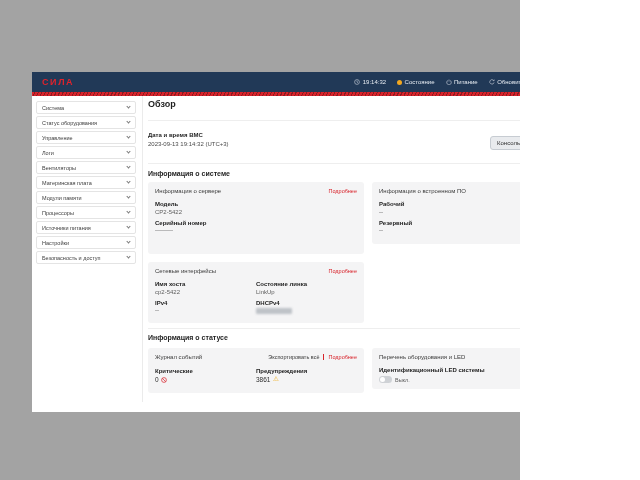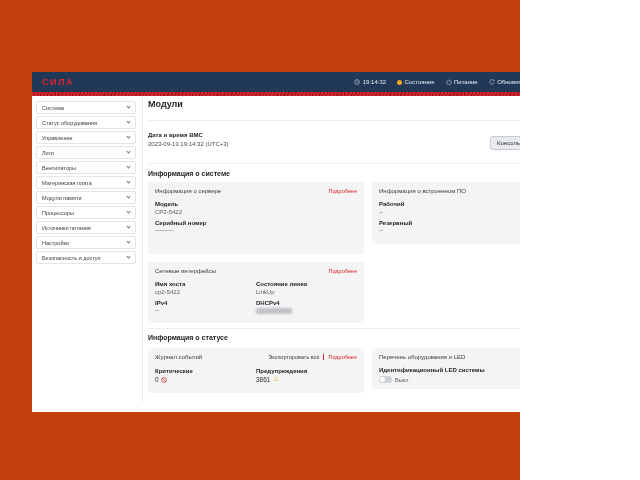--- a/index.html
+++ b/index.html
@@ -1,17 +1,17 @@
 <!DOCTYPE html>
 <html><head>
 <meta charset="utf-8">
 <style>
   * { margin:0; padding:0; box-sizing:border-box; }
   html,body { background:#fff; }
-  .canvas { position:relative; width:520px; height:480px; background:#c2410c; overflow:hidden;
+  .canvas { position:relative; width:520px; height:480px; background:#a3a3a3; overflow:hidden;
             font-family:"Liberation Sans","DejaVu Sans",sans-serif; }
   .app { position:absolute; left:32px; top:72px; width:576px; height:340px; background:#fff; }
 
   
   .topbar { position:absolute; left:0; top:0; width:576px; height:20px; background:#213957;
             display:flex; align-items:center; justify-content:space-between; padding:0 10px; }
   .logo { color:#e0232c; font-weight:bold; font-size:9px; letter-spacing:1.6px; cursor:pointer; }
   .tb-right { display:flex; align-items:center; gap:11px; height:100%; }
   .tb-item { display:flex; align-items:center; gap:2.5px; color:#e7ecf2; font-size:6px; cursor:pointer; white-space:nowrap; }
   .tb-item svg { display:block; }
@@ -182,21 +182,21 @@
         </div>
       <div class="side-item">
           <span>Безопасность и доступ</span>
           <span class="chev"></span>
         </div>
     </nav>
     <div class="vdiv"></div>
     <div class="edge"></div>
 
     <main class="main">
-      <div class="page-title">Модули</div>
+      <div class="page-title">Обзор</div>
       <div class="hr hr1"></div>
 
       <div class="date-label">Дата и время BMC</div>
       <div class="date-value">2023-09-13 19:14:32 (UTC+3)</div>
       <button class="sol-btn">
         <span>Консоль SOL</span>
         <span class="sol-arrow">→</span>
       </button>
       <div class="hr hr2"></div>
 

